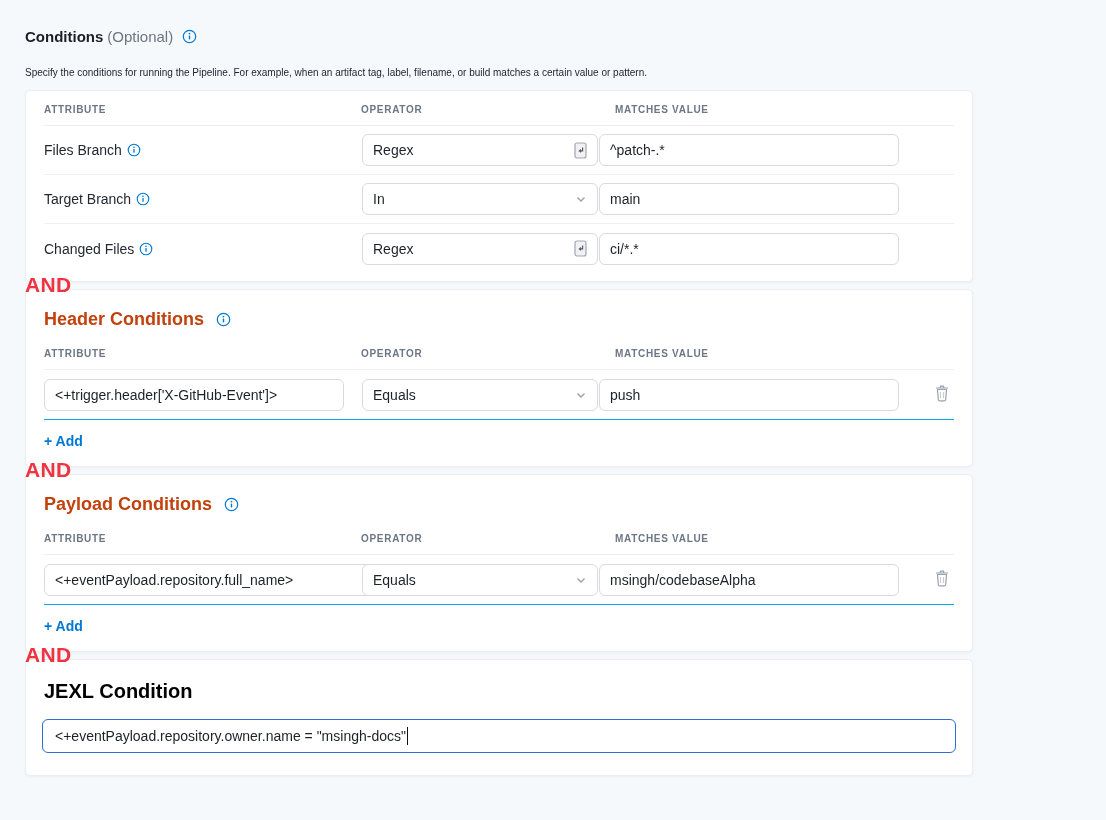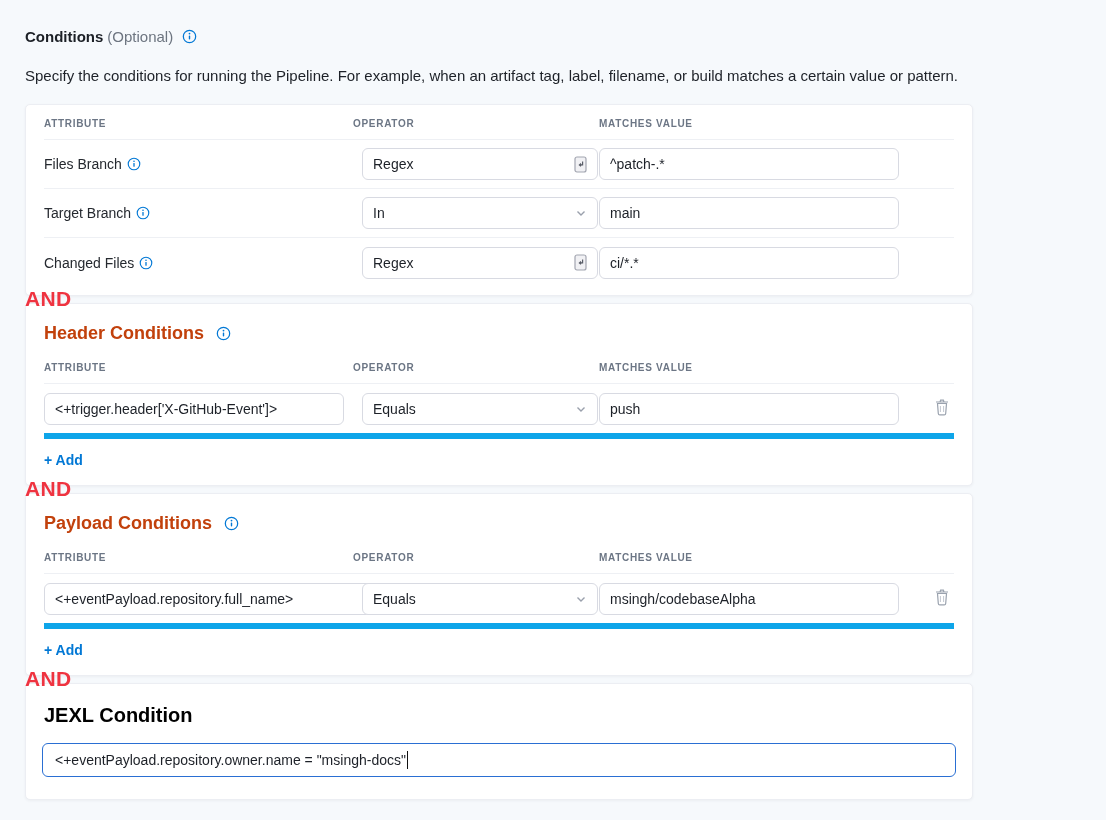--- a/index.html
+++ b/index.html
@@ -10,21 +10,21 @@
     color: #22272f;
     overflow: hidden;
   }
   .page { position: relative; width: 1106px; height: 820px; padding: 28px 0 12px 25px; }
 
   
   .page-title-row { display:flex; align-items:center; gap:4px; margin-bottom: 22px; }
   .page-title { font-size: 15px; font-weight: 700; color:#1c2026; }
   .page-title-optional { font-size: 15px; color: #6d7580; font-weight: 400; }
   .info-icon { display:inline-flex; margin-left:5px; vertical-align: -2px; cursor: pointer; }
-  .page-desc { font-size: 15px; color: #1d2128; margin-bottom: 20px; width: 940px; }
+  .page-desc { font-size: 10px; color: #1d2128; margin-bottom: 12px; width: 940px; }
 
   
   .card {
     width: 948px;
     background: #ffffff;
     border: 1px solid #eceef3;
     border-radius: 5px;
     box-shadow: 0 1px 3px rgba(40,41,61,0.05);
     padding: 0 18px;
   }
@@ -39,21 +39,21 @@
     font-size: 21px;
     font-weight: 800;
     letter-spacing: 0.3px;
     color: #ef3340;
     width: 70px;
   }
 
   .card-title { font-size: 18px; font-weight: 700; color:#c2410c; padding: 19px 0 14px 0; }
   .card-title .info-icon { margin-left: 7px; }
 
-  .thead { display: flex; align-items: center; padding: 13px 0 10px 0; border-bottom: 1px solid #eef0f4; }
+  .thead { display: flex; align-items: center; padding: 13px 0 10px 0; border-bottom: 1px solid #eef0f4; gap: 8px; }
   .card-title + .thead { padding-top: 4px; }
   .th {
     font-size: 10px; font-weight: 700; letter-spacing: .7px;
     color: #6c7685; text-transform: uppercase;
   }
   .row { display: flex; align-items: center; min-height: 49px; }
   .row.bordered { border-bottom: 1px solid #eef0f4; }
 
   .col-attr { width: 309px; flex: none; }
   .col-op   { width: 236px; flex: none; margin-right: 10px; }
@@ -75,21 +75,21 @@
     padding: 0 10px;
     font-family: "Liberation Sans", sans-serif;
   }
   input.text-input { outline: none; }
   .select { cursor: pointer; justify-content: space-between; margin-left: 9px; }
   .select .select-value { flex: 1 1 auto; }
 
   .chevron-icon { color:#9aa0ac; display:flex; }
   .fixed-type-icon { display:flex; }
 
-  .add-row { padding: 12px 0 16px 0; border-top: 6px solid #0ea5e9; }
+  .add-row { padding: 12px 0 16px 0; border-top: 1px solid #0ea5e9; }
   .add-link { font-size: 14px; font-weight: 600; color: #0278d5; cursor: pointer; text-decoration: none; display:inline-block; }
 
   .trash-btn { background:none; border:none; cursor:pointer; display:flex; padding:4px; }
 
   
   .jexl-card { padding-bottom: 22px; }
   .jexl-title { font-size: 20px; font-weight: 700; color:#000000; padding: 20px 0 16px 0; }
   .jexl-input {
     width: 914px;
     height: 34px;

